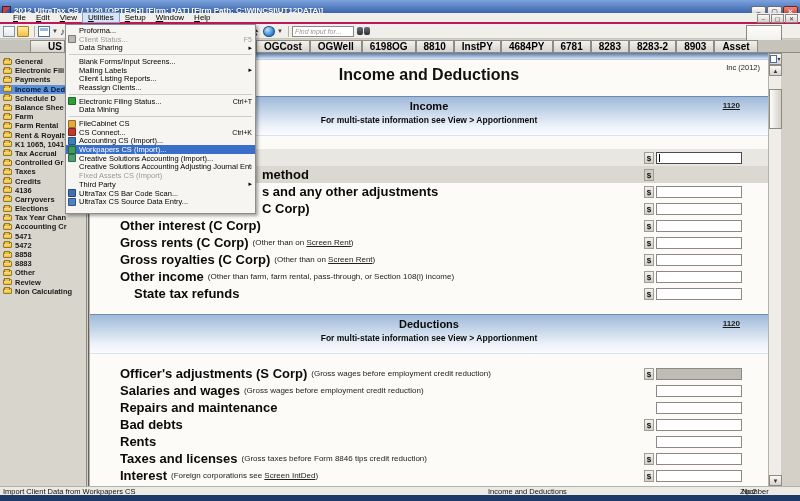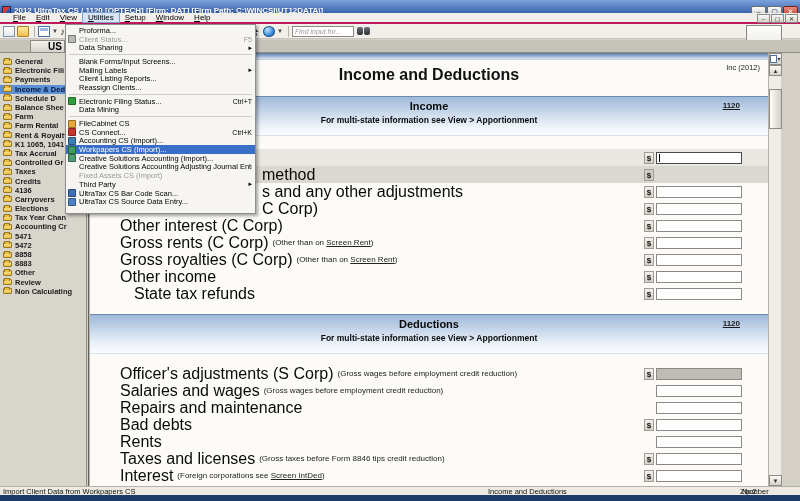--- a/index.html
+++ b/index.html
@@ -92,21 +92,21 @@
   .band-link { position:absolute; right:28px; top:4px; font-size:8px; color:#1a1a1a;
     text-decoration:underline; font-weight:bold; }
   .band-sub { text-align:center; font-size:8.5px; font-weight:bold; margin-top:3px; color:#0a0a0a; }
   .band-sub .sub-link { }
 
   .rows { margin-top:13px; }
   .rows.ded { margin-top:11px; }
   .form-row { position:relative; height:17px; display:flex; align-items:center; padding-right:26px; }
   .form-row.band1 { background:#e9e7e1; }
   .form-row.band2 { background:#dbd8d1; }
-  .row-label { font-size:16px; font-weight:normal; color:#0a0a0a; margin-left:30px; white-space:nowrap;text-align:center; }
+  .row-label { font-size:13px; font-weight:bold; color:#0a0a0a; margin-left:30px; white-space:nowrap;text-align:center; }
   .row-label.frag { margin-left:172px; }
   .row-label.indent { margin-left:44px; }
   .row-note { font-size:8px; color:#222; margin-left:4px; white-space:nowrap; }
   .row-note .note-link { text-decoration:underline; }
   .row-spacer { flex:1; }
   .chip { width:10px; height:12px; font-size:8px; font-weight:bold; text-align:center; line-height:12px;
     background:linear-gradient(#f2f1ed,#d2cfc7); border:1px solid #a09d95; color:#111; flex:0 0 10px; }
   .chip.on-gray { background:#cecbc3; }
   .chip.solo { margin-right:2px; }
   .fld { width:86px; height:12px; background:#fff; border:1px solid #8c8984; margin-left:2px;
@@ -187,20 +187,33 @@
   <div class="icon-binoc"></div>
   <div class="tb-right">
     <div class="test-btn">TEST</div>
     <div class="flag-icon"></div>
   </div>
 </div>
 
 <div class="tabrow">
   <div class="tab tab-frag">US</div>
   <div class="tab-filler"></div>
+  <span id="tab-items" style="display:flex">
+      <div class="tab">OGCost</div>
+      <div class="tab">OGWell</div>
+      <div class="tab">6198OG</div>
+      <div class="tab">8810</div>
+      <div class="tab">InstPY</div>
+      <div class="tab">4684PY</div>
+      <div class="tab">6781</div>
+      <div class="tab">8283</div>
+      <div class="tab">8283-2</div>
+      <div class="tab">8903</div>
+      <div class="tab">Asset</div>
+    </span>
 </div>
 
 <div class="main">
   <div class="sidebar"><span id="sidebar-items"><div class="side-item">
           <div class="folder"></div>
           <span>General</span>
         </div><div class="side-item">
           <div class="folder"></div>
           <span>Electronic Fili</span>
         </div><div class="side-item">
@@ -325,20 +338,21 @@
           </div>
           <div class="form-row">
             <span class="row-label">Gross royalties (C Corp)</span>
             <span class="row-note">(Other than on <span class="note-link">Screen Rent</span>)</span>
             <span class="row-spacer"></span>
             <span class="chip">$</span>
             <div class="fld"></div>
           </div>
           <div class="form-row">
             <span class="row-label">Other income</span>
+            <span class="row-note">(Other than farm, farm rental, pass-through, or Section 108(i) income)</span>
             <span class="row-spacer"></span>
             <span class="chip">$</span>
             <div class="fld"></div>
           </div>
           <div class="form-row">
             <span class="row-label indent">State tax refunds</span>
             <span class="row-spacer"></span>
             <span class="chip">$</span>
             <div class="fld"></div>
           </div>

